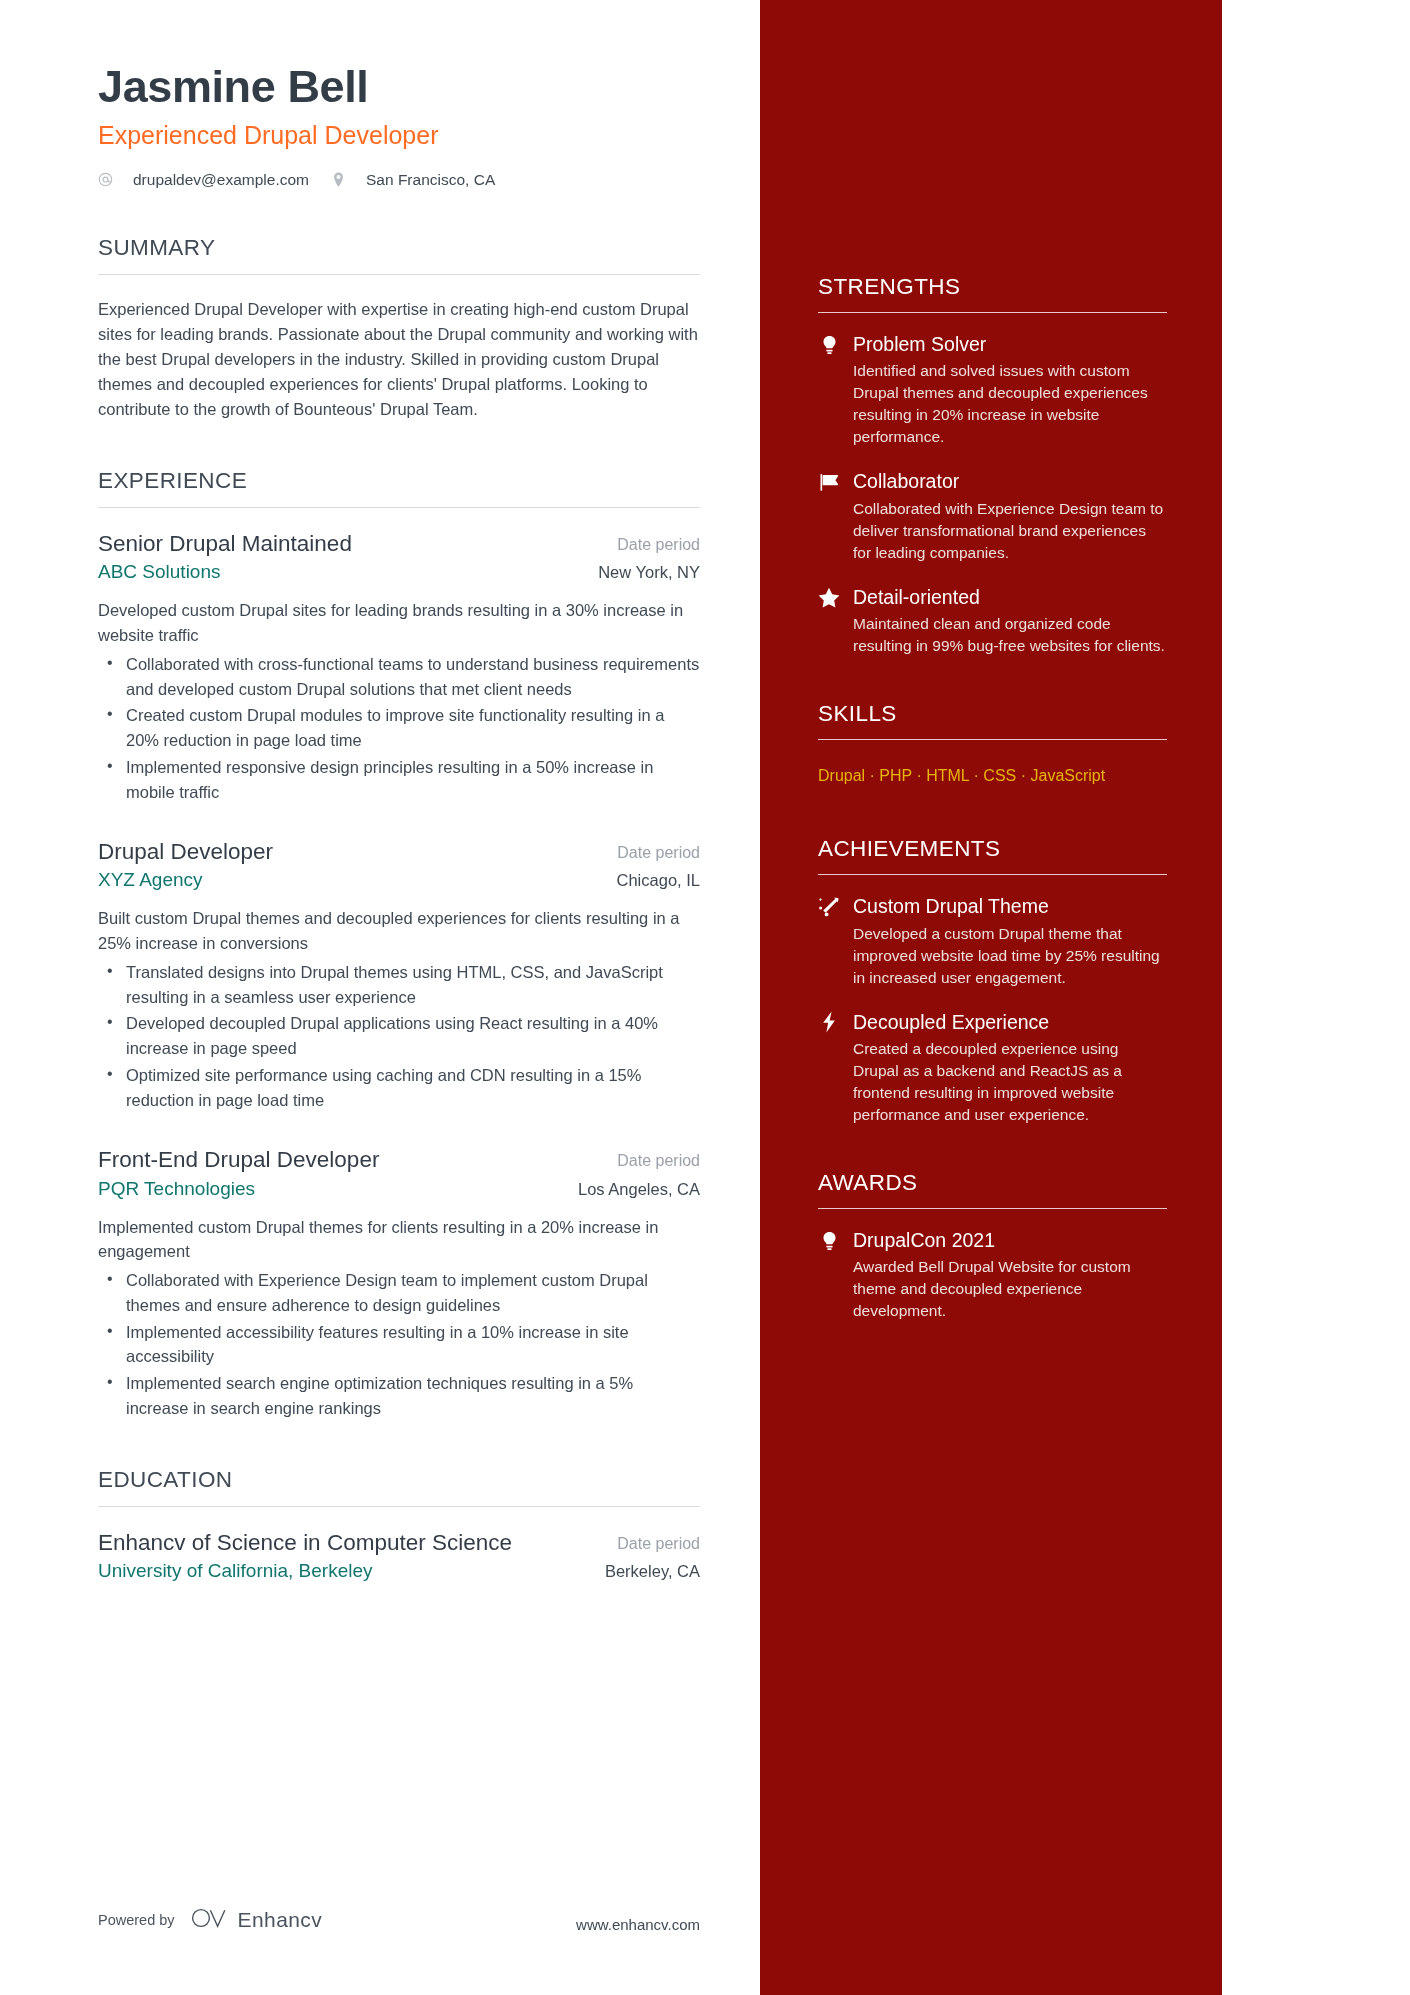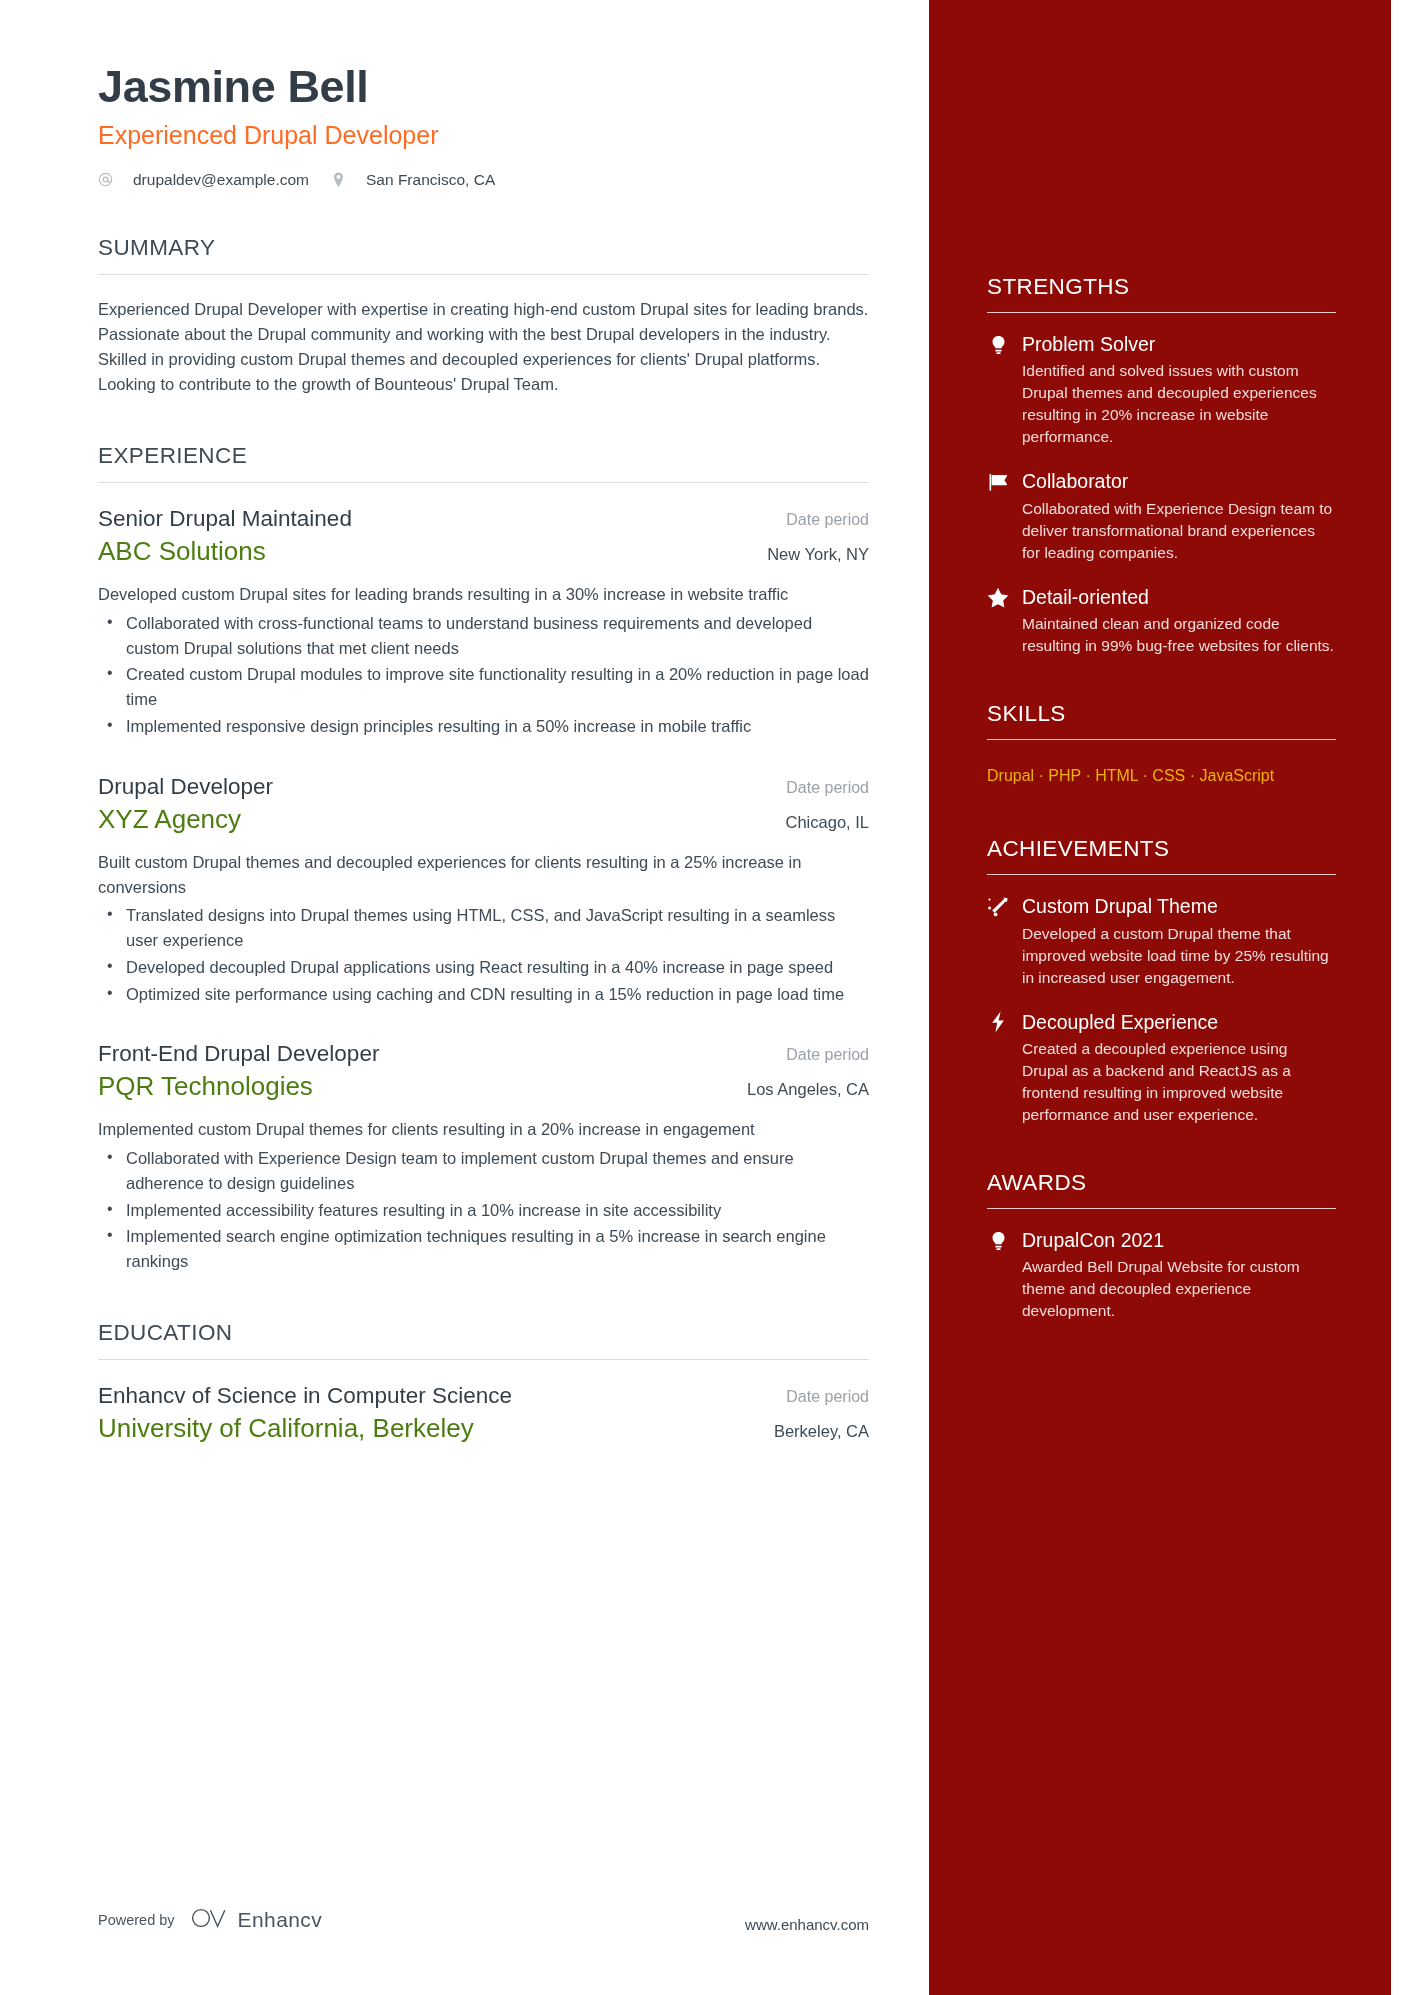--- a/index.html
+++ b/index.html
@@ -16,21 +16,21 @@
     position: relative;
     width: 1410px;
     height: 1995px;
     display: flex;
     background: #ffffff;
     overflow: hidden;
   }
 
   
   .main-col {
-    width: 929px;
+    width: 760px;
     padding: 62px 60px 16px 98px;
     position: relative;
   }
 
   .name {
     font-size: 45px;
     font-weight: bold;
     color: #333d47;
     letter-spacing: -0.4px;
     line-height: 1.1;
@@ -110,22 +110,22 @@
     padding-top: 6px;
   }
   .entry-line2 {
     display: flex;
     justify-content: space-between;
     align-items: baseline;
     gap: 24px;
     margin-top: 3px;
   }
   .entry-org {
-    font-size: 26px;
-    color: #4d7c0f;
+    font-size: 19px;
+    color: #0f766e;
     text-align: right;
   }
   .entry-loc {
     font-size: 16.5px;
     color: #3f4a54;
     white-space: nowrap;
   }
 
   .entry-desc {
     font-size: 16.5px;

